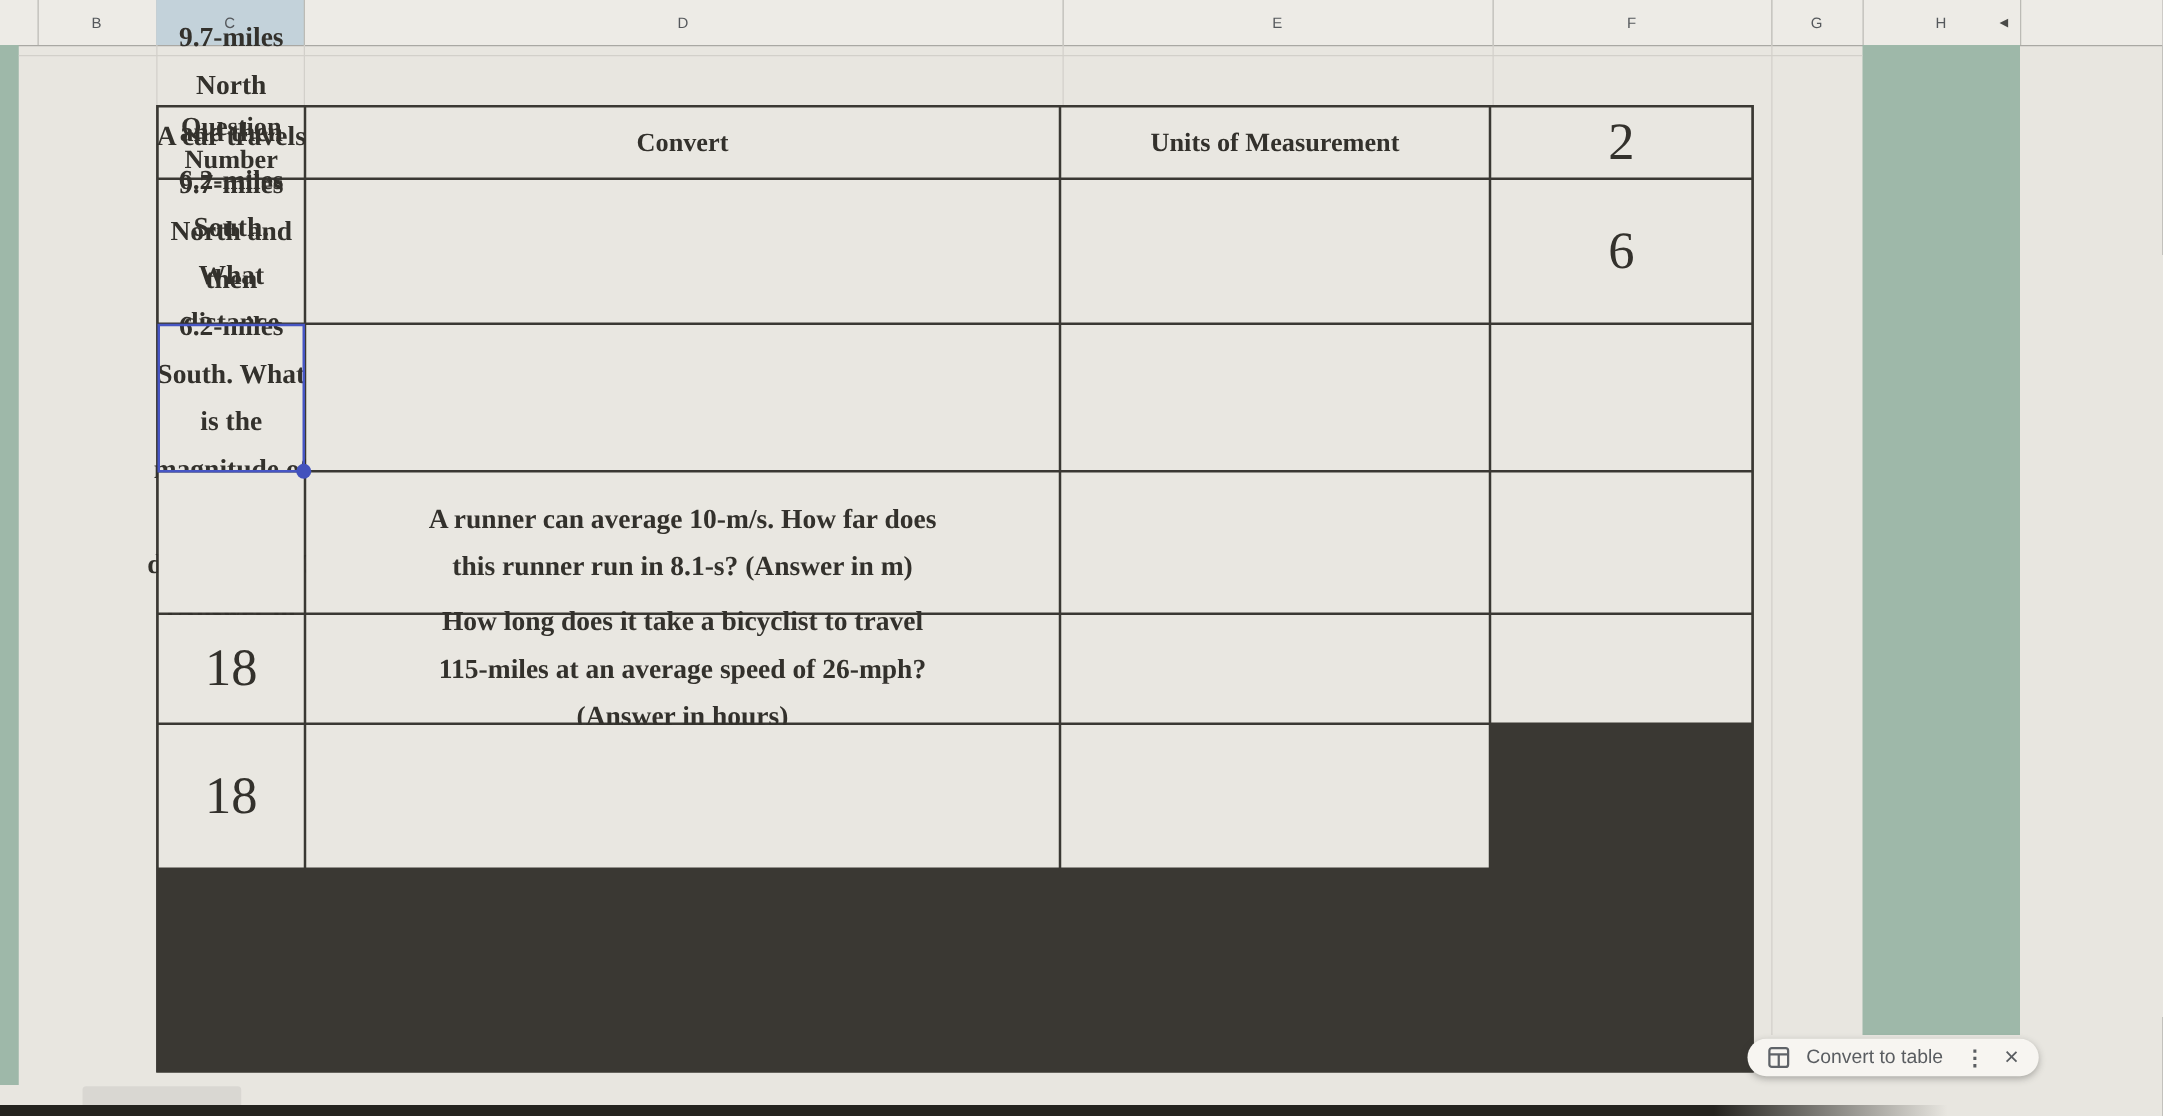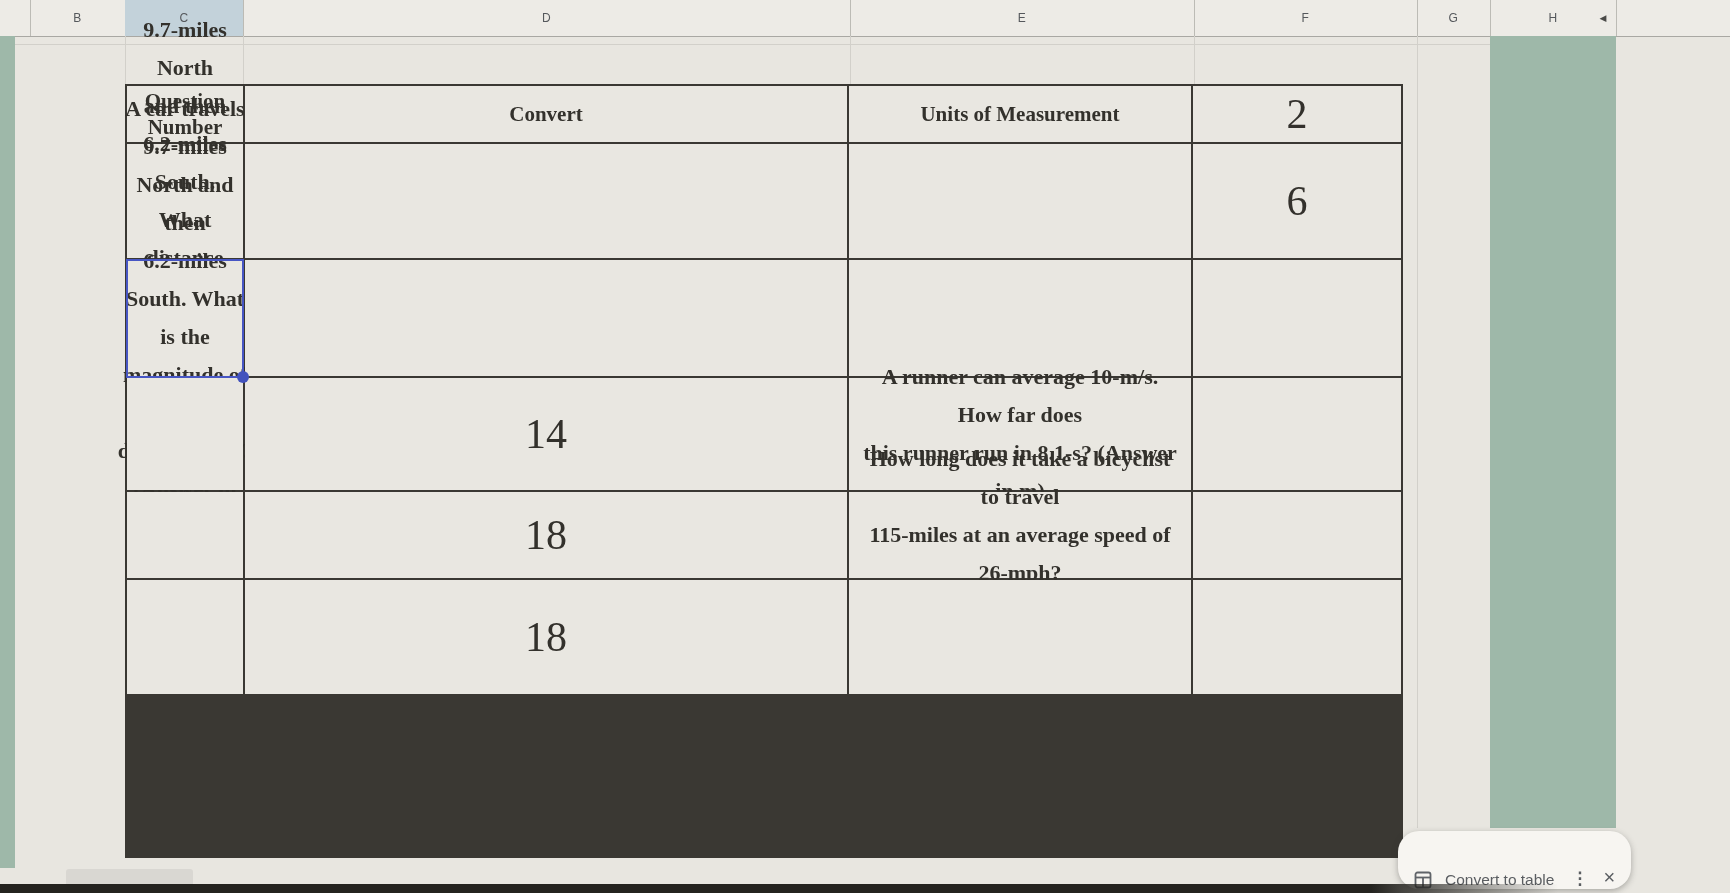--- a/index.html
+++ b/index.html
@@ -60,22 +60,22 @@
   .sel-outline{
     position:absolute; left:126px; top:259px; width:118px; height:119px;
     border:2.5px solid #4756c4; box-sizing:border-box; pointer-events:none;
   }
   .sel-handle{
     position:absolute; right:-7px; bottom:-7px; width:12px; height:12px;
     border-radius:50%; background:#4252bd; pointer-events:auto;
   }
   
   .chip{
-    position:absolute; left:1398px; top:831px; height:58px;
-    display:flex; align-items:flex-end; gap:13px; padding:0 16px;
+    position:absolute; left:1398px; top:831px; height:30px;
+    display:flex; align-items:center; gap:13px; padding:0 16px;
     background:#f7f5f1; border-radius:21px;
     box-shadow:0 2px 6px rgba(50,50,45,.35);
     color:#5a5d61;
   }
   .chip .label{ font-size:15.5px; }
   .chip .dots{ font-size:17px; font-weight:bold; margin-left:4px; }
   .chip .close{ font-size:20px; margin-left:2px; }
   .chip svg{ display:block; }
   
   .bottom-tab{
@@ -129,21 +129,20 @@
     <div class="cell qnum">6</div>
     <div class="cell prob">A car travels 9.7-miles North and then
 6.2-miles South. What is the magnitude of
 the car's displacement? (Answer in miles)</div>
     <div class="cell"></div>
     <div class="cell"></div>
 
     <div class="cell"></div>
     <div class="cell"></div>
 
-    <div class="cell qnum">14</div>
     <div class="cell prob">A runner can average 10-m/s. How far does
 this runner run in 8.1-s? (Answer in m)</div>
     <div class="cell"></div>
     <div class="cell"></div>
 
     <div class="cell qnum">18</div>
     <div class="cell prob">How long does it take a bicyclist to travel
 115-miles at an average speed of 26-mph?
 (Answer in hours)</div>
     <div class="cell"></div>

